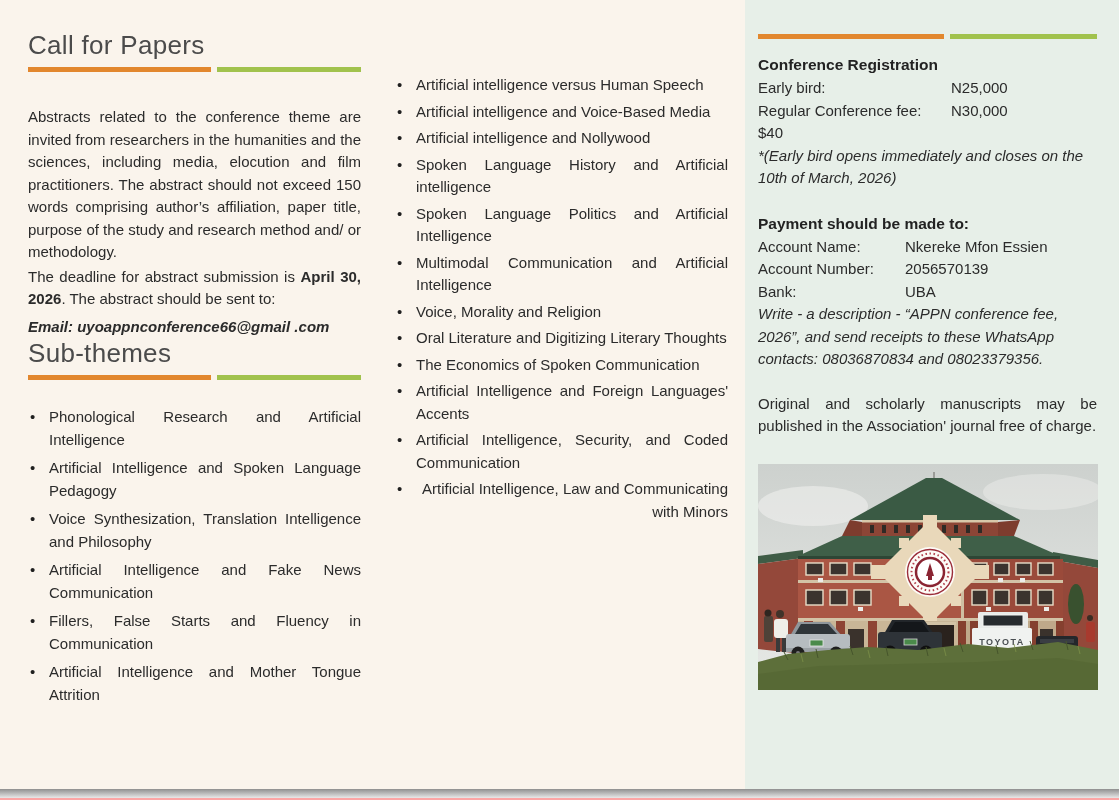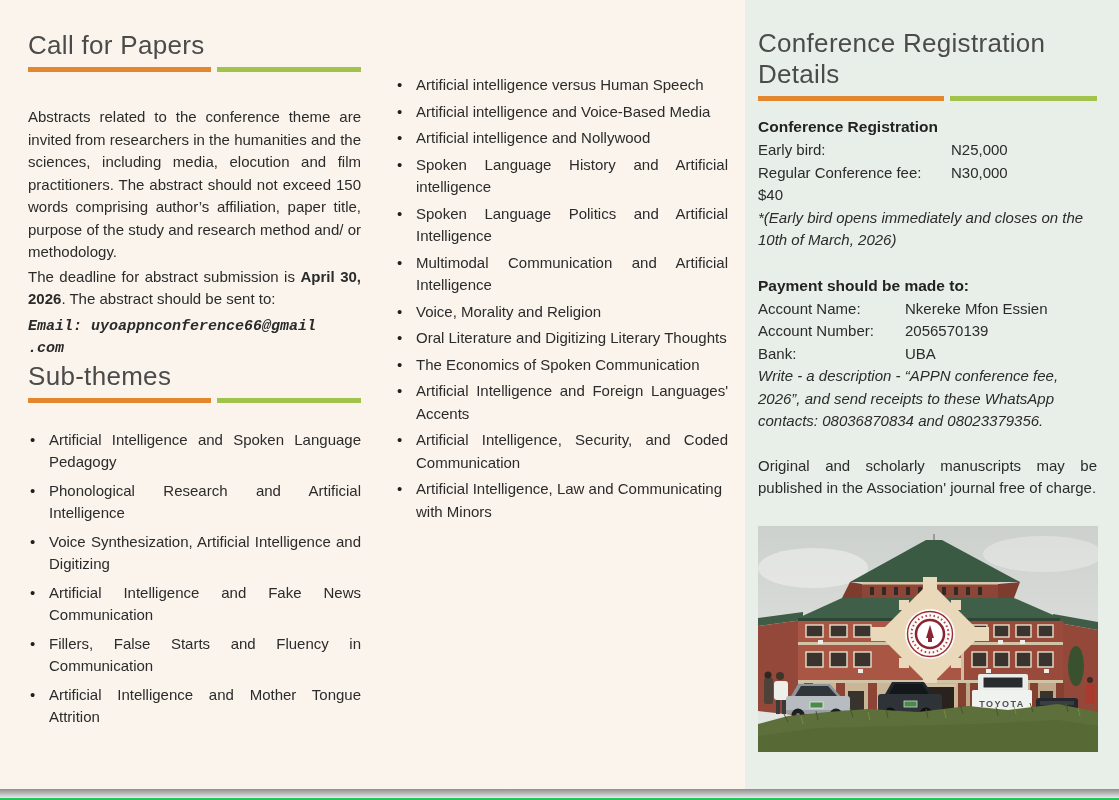--- a/index.html
+++ b/index.html
@@ -1,46 +1,46 @@
 <!DOCTYPE html>
 <html><head>
 <meta charset="utf-8">
 <style>
   * { margin:0; padding:0; box-sizing:border-box; }
   html,body { background:#ffffff; }
   body { font-family:"Liberation Sans", sans-serif; color:#2b2b2b; }
-  .canvas { position:relative; width:1119px; height:800px; background:#22c55e; overflow:hidden; }
+  .canvas { position:relative; width:1119px; height:800px; background:#fca5a5; overflow:hidden; }
   .brochure { position:absolute; left:0; top:0; width:1119px; height:789px; background:#faf4ec; }
   .right-panel { position:absolute; left:745px; top:0; width:374px; height:789px; background:#e7efe8; }
   .page-shadow { position:absolute; left:0; top:789px; width:1119px; height:9px;
                  background:linear-gradient(#8f8f8f, #e8e8e8); }
 
   
   .col-left { position:absolute; left:28px; top:30px; width:333px; }
   .col-mid  { position:absolute; left:395px; top:74px; width:333px; }
   .rp-inner { position:absolute; left:758px; top:28px; width:339px; }
 
   
   .sec-title { font-size:26px; font-weight:300; color:#4b4b4b; letter-spacing:0.3px; }
   .rule { display:flex; gap:6px; height:5px; margin-top:6px; }
   .rule .seg-orange { width:55%; background:#e2872e; }
   .rule .seg-green  { flex:1; background:#a1c24d; }
 
   
   .body-text { font-size:15px; line-height:1.5; color:#2b2b2b; }
   .just { text-align:justify; }
   .b { font-weight:bold; }
-  .bi { font-weight:bold; font-style:italic;font-family:Liberation Mono, monospace; }
+  .bi { font-weight:bold; font-style:italic; }
 
   
   ul.topics { list-style:none; }
   ul.topics li { position:relative; padding-left:21px; font-size:15px; line-height:1.5;
                  text-align:justify; margin-bottom:4px; color:#2b2b2b; }
   ul.topics li::before { content:"•"; position:absolute; left:2px; top:0; color:#1f1f1f; }
-  ul.topics li.no-just { text-align:left; }
+  ul.topics li.no-just { text-align:right; }
   .col-left ul.topics li { margin-bottom:6px; }
 
   
   .kv-row { display:flex; font-size:15px; line-height:1.5; }
   .kv-row .k { flex:0 0 auto; }
   .fees .k { width:193px; }
   .acct .k { width:147px; }
   .rp-block-heading { font-size:15.5px; font-weight:bold; line-height:1.55; color:#222; }
   .note { font-size:15px; line-height:1.5; font-style:italic; color:#2b2b2b; }
 
@@ -66,23 +66,23 @@
     <p class="body-text just mt18">Abstracts related to the conference theme are invited from researchers in the humanities and the sciences, including media, elocution and film practitioners. The abstract should not exceed 150 words comprising author’s affiliation, paper title, purpose of the study and research method and/ or methodology.</p>
     <p class="body-text just mt2"><span>The deadline for abstract submission is </span><span class="b">April 30, 2026</span><span>. The abstract should be sent to:</span></p>
     <p class="body-text bi mt5">Email: uyoappnconference66@gmail .com</p>
 
     <h1 class="sec-title mt62">Sub-themes</h1>
     <div class="rule">
       <div class="seg-orange"></div>
       <div class="seg-green"></div>
     </div>
     <ul class="topics mt26">
+      <li>Phonological Research and Artificial Intelligence</li>
       <li>Artificial Intelligence and Spoken Language Pedagogy</li>
-      <li>Phonological Research and Artificial Intelligence</li>
-      <li>Voice Synthesization, Artificial Intelligence and Digitizing</li>
+      <li>Voice Synthesization, Translation Intelligence and Philosophy</li>
       <li>Artificial Intelligence and Fake News Communication</li>
       <li>Fillers, False Starts and Fluency in Communication</li>
       <li>Artificial Intelligence and Mother Tongue Attrition</li>
     </ul>
   </div>
 
   <div class="col-mid">
     <ul class="topics">
       <li>Artificial intelligence versus Human Speech</li>
       <li>Artificial intelligence and Voice-Based Media</li>
@@ -93,21 +93,20 @@
       <li>Voice, Morality and Religion</li>
       <li>Oral Literature and Digitizing Literary Thoughts</li>
       <li>The Economics of Spoken Communication</li>
       <li>Artificial Intelligence and Foreign Languages' Accents</li>
       <li>Artificial Intelligence, Security, and Coded Communication</li>
       <li class="no-just">Artificial Intelligence, Law and Communicating with Minors</li>
     </ul>
   </div>
 
   <div class="rp-inner">
-    <h1 class="sec-title">Conference Registration Details</h1>
     <div class="rule">
       <div class="seg-orange"></div>
       <div class="seg-green"></div>
     </div>
 
     <div class="mt14 fees">
       <div class="rp-block-heading">Conference Registration</div>
       <div class="kv-row">
         <span class="k">Early bird:</span>
         <span class="v">N25,000</span>

